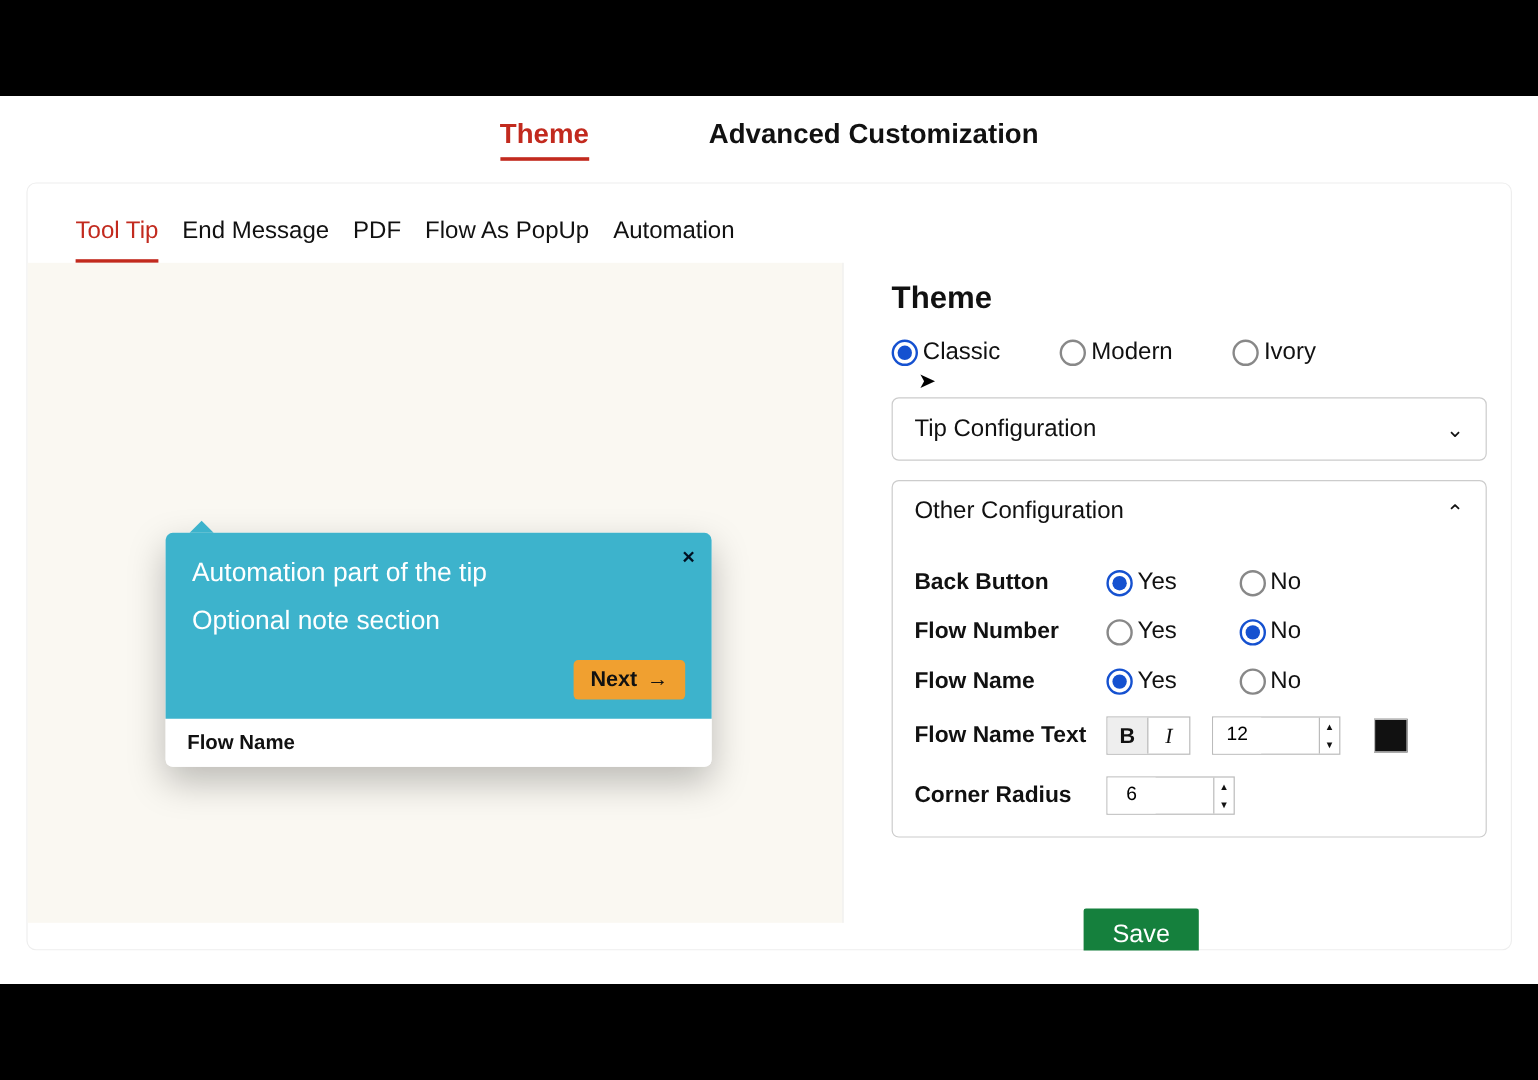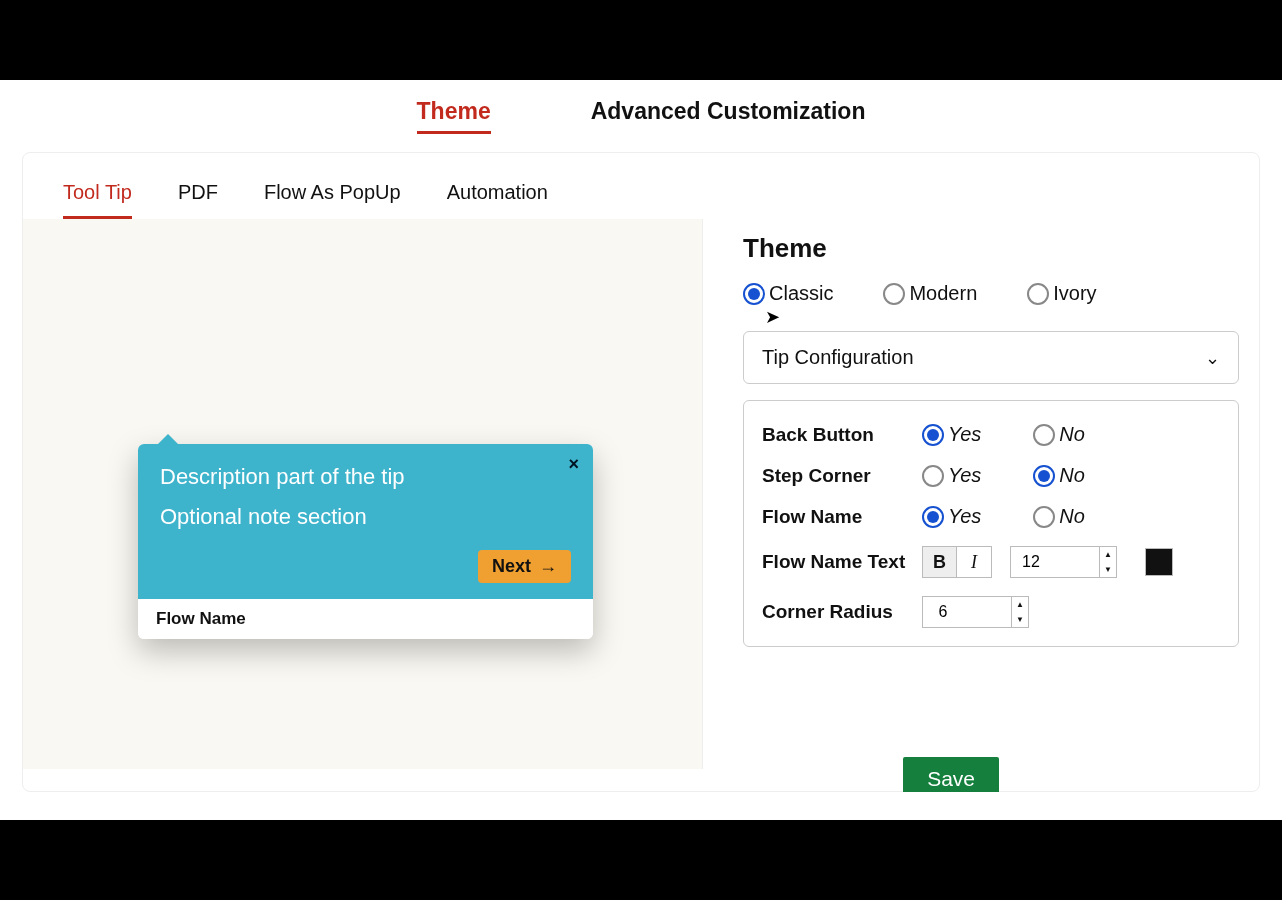--- a/index.html
+++ b/index.html
@@ -24,21 +24,21 @@
   .panel {
     margin: 8px 22px 0 22px;
     border: 1px solid #eee;
     border-radius: 8px;
     background: #fff;
     min-height: 640px;
     position: relative;
   }
   .sub-tabs {
     display: flex;
-    gap: 46px;
+    gap: 20px;
     padding: 28px 40px 0 40px;
     font-size: 20px;
   }
   .sub-tab { cursor: pointer; padding-bottom: 12px; }
   .sub-tab.active { color: #c22a1e; border-bottom: 3px solid #c22a1e; }
   .content-row { display: flex; }
   .preview-area {
     flex: 0 0 680px;
     background: #faf8f2;
     min-height: 550px;
@@ -117,21 +117,21 @@
     border: 1px solid #ccc; border-radius: 6px; margin-bottom: 16px;
   }
   .accordion-header {
     display: flex; justify-content: space-between; align-items: center;
     padding: 14px 18px; font-size: 20px; cursor: pointer;
   }
   .chev { font-size: 18px; }
   .accordion-body { padding: 12px 18px 18px 18px; }
   .cfg-row { display: flex; align-items: center; margin: 10px 0 18px 0; font-size: 19px; }
   .cfg-label { flex: 0 0 160px; font-weight: bold; }
-  .yn-group { display: flex; gap: 52px; font-style: italic; }
+  .yn-group { display: flex; gap: 52px; }
   .spinner {
     display:inline-flex; border:1px solid #bbb; height:32px; align-items:stretch;gap:48px;
   }
   .spinner input { border:none; width:40px; text-align:center; font-size:16px; }
   .spinner .arrows { display:flex; flex-direction:column; border-left:1px solid #bbb; }
   .spinner .arrows div { font-size:8px; padding: 1px 4px; cursor:pointer; line-height:1; display:flex;align-items:center;height:50%; }
   .fmt-group { display:flex; border:1px solid #bbb; height:32px; }
   .fmt-btn { width:34px; display:flex; align-items:center; justify-content:center; cursor:pointer; font-size:18px; }
   .fmt-btn.bold { font-weight:800; background:#eee; border-right:1px solid #bbb;}
   .fmt-btn.italic { font-style:italic; font-family: Georgia, serif;}
@@ -156,32 +156,33 @@
 <div class="blackbar"></div>
 
 <div class="top-tabs">
   <div class="top-tab active">Theme</div>
   <div class="top-tab">Advanced Customization</div>
 </div>
 
 <div class="panel">
   <div class="sub-tabs">
     <div class="sub-tab active">Tool Tip</div>
+    <div class="sub-tab">End Message</div>
     <div class="sub-tab">PDF</div>
     <div class="sub-tab">Flow As PopUp</div>
     <div class="sub-tab">Automation</div>
   </div>
 
   <div class="content-row">
     <div class="preview-area">
       <div class="tooltip-card">
         <div class="tooltip-top">
           <div class="tooltip-arrow"></div>
           <div class="tooltip-close">×</div>
-          <div class="tooltip-desc">Description part of the tip</div>
+          <div class="tooltip-desc">Automation part of the tip</div>
           <div class="tooltip-note">Optional note section</div>
           <div class="tooltip-next-row">
             <button class="next-btn">
               <span>Next</span>
               <span>→</span>
             </button>
           </div>
         </div>
         <div class="tooltip-footer">Flow Name</div>
       </div>
@@ -207,38 +208,42 @@
       </div>
 
       <div class="accordion">
         <div class="accordion-header">
           <span>Tip Configuration</span>
           <span class="chev">⌄</span>
         </div>
       </div>
 
       <div class="accordion">
+        <div class="accordion-header">
+          <span>Other Configuration</span>
+          <span class="chev">⌃</span>
+        </div>
         <div class="accordion-body">
 
           <div class="cfg-row">
             <div class="cfg-label">Back Button</div>
             <div class="yn-group">
               <div class="radio-item">
                 <span class="radio selected"></span>
                 <span>Yes</span>
               </div>
               <div class="radio-item">
                 <span class="radio"></span>
                 <span>No</span>
               </div>
             </div>
           </div>
 
           <div class="cfg-row">
-            <div class="cfg-label">Step Corner</div>
+            <div class="cfg-label">Flow Number</div>
             <div class="yn-group">
               <div class="radio-item">
                 <span class="radio"></span>
                 <span>Yes</span>
               </div>
               <div class="radio-item">
                 <span class="radio selected"></span>
                 <span>No</span>
               </div>
             </div>

